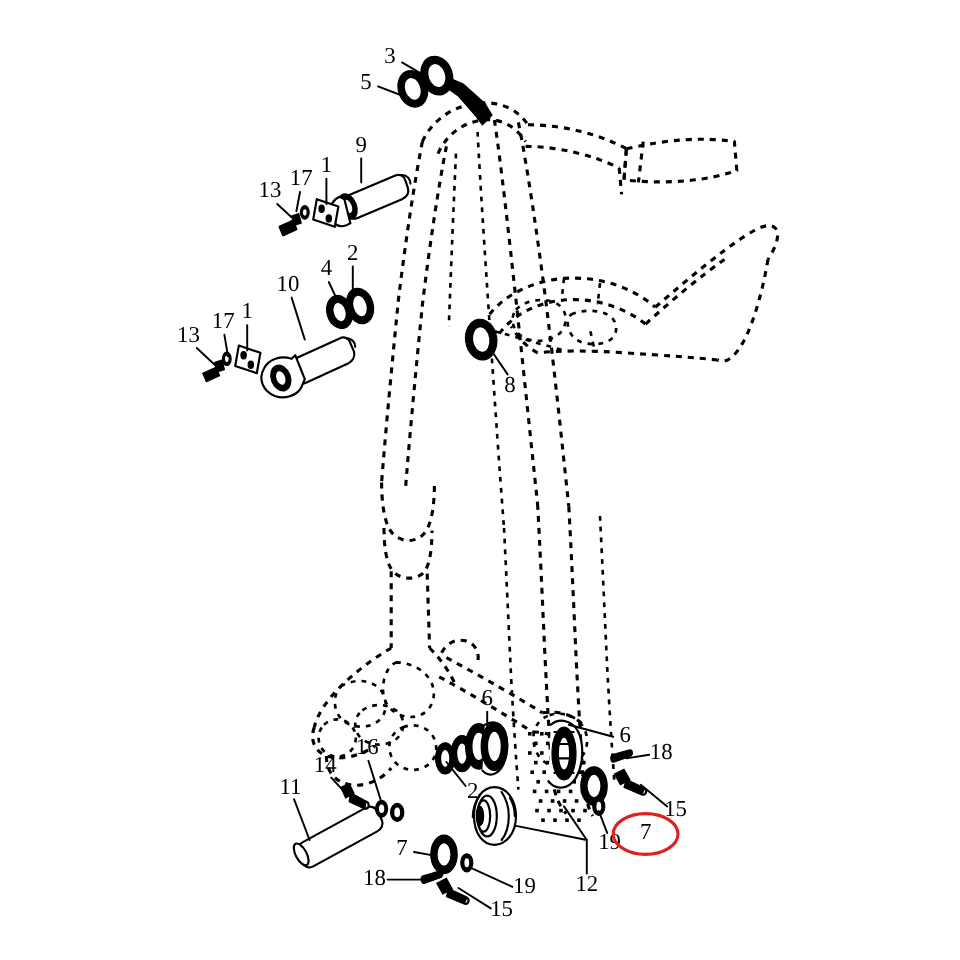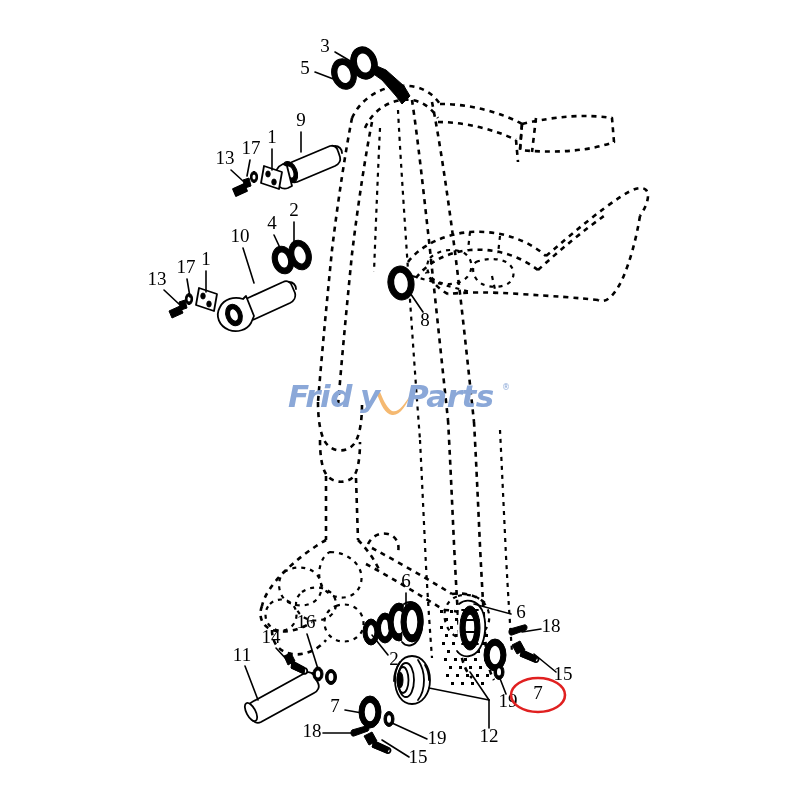--- a/index.html
+++ b/index.html
@@ -512,23 +512,14 @@
         </g>
       </g>
 
     <g id="highlight-layer">
         <ellipse cx="538" cy="695" rx="27" ry="17" class="highlight-ellipse" stroke="#e02020"></ellipse>
         <text x="538" y="695" class="callout-num">7</text>
       </g>
 
   </svg>
 
-  <div id="watermark">
-    <svg viewBox="0 0 226 40">
-      <path d="M92,14 C96,24 100,31 104,33 C110,35 116,28 124,14 C118,28 112,38 104,37 C97,36 93,27 89,16 Z" fill="#f5b971"></path>
-      <text class="wm-text" x="0" y="29" fill="#8ba8d8">Frid</text>
-      <text class="wm-text" x="72" y="29" fill="#8ba8d8">y</text>
-      <text class="wm-text" x="118" y="29" fill="#8ba8d8">Parts</text>
-      <text class="wm-reg" x="214" y="12" fill="#8ba8d8">®</text>
-    </svg>
-  </div>
 
 </div>
 
 </body></html>

